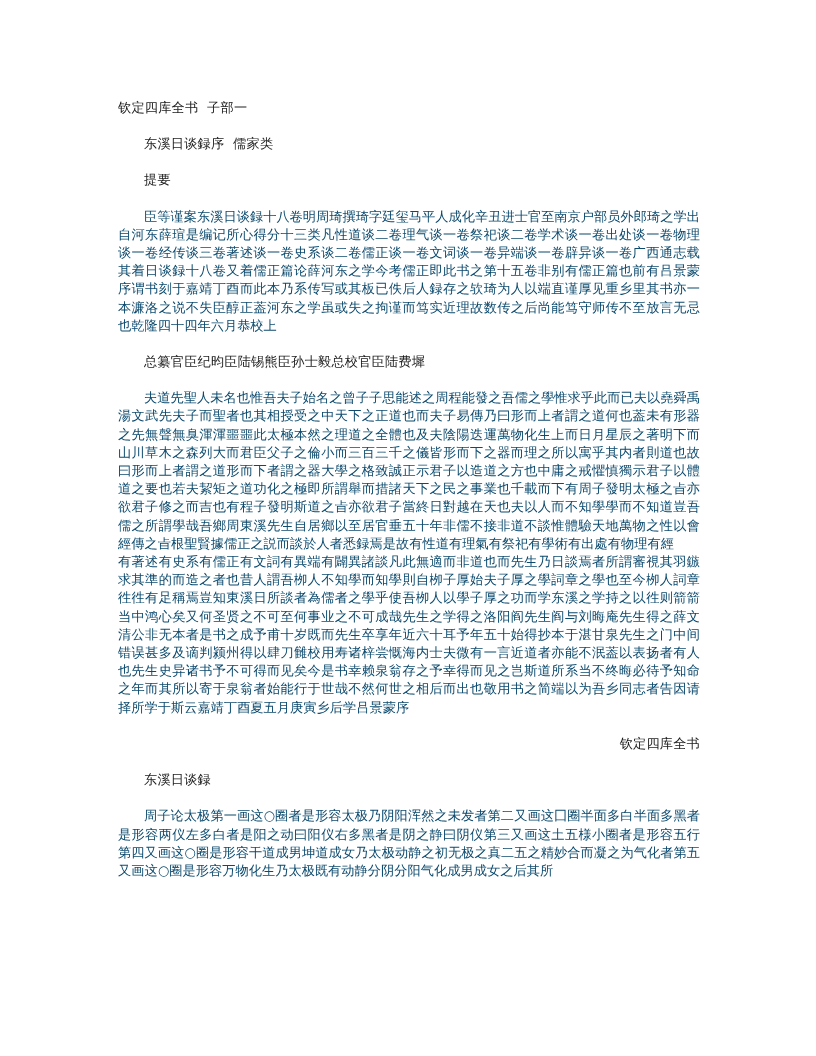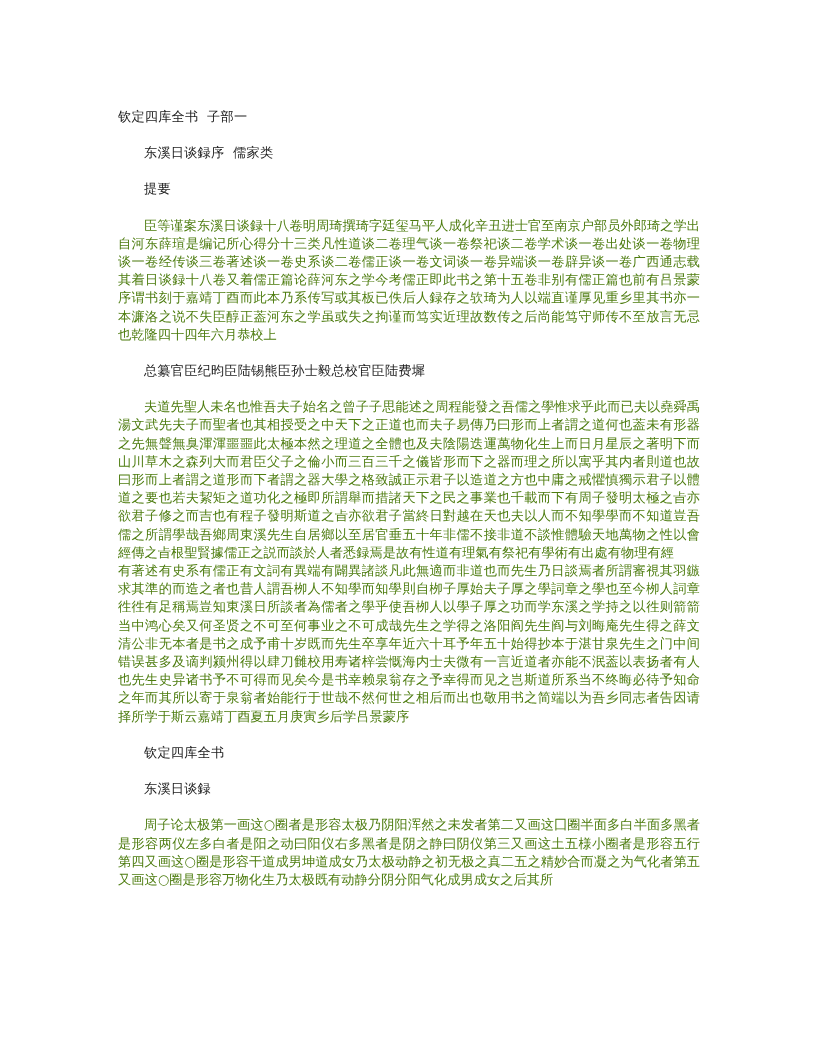--- a/index.html
+++ b/index.html
@@ -17,21 +17,21 @@
     width: 816px;
     height: 1056px;
     margin: 0 auto;
     background: #ffffff;
     overflow: hidden;
     box-sizing: border-box;
   }
   .doc-body {
     position: absolute;
     left: 118px;
-    top: 108px;
+    top: 99px;
     width: 582px;
   }
   
   .blk {
     margin: 0 0 18px 0;
   }
   .head-line {
     font-size: 13.2px;
     line-height: 18.2px;
     letter-spacing: 0.2px;
@@ -39,30 +39,31 @@
     white-space: pre;
   }
   .head-indent {
     padding-left: 26px;
   }
   .title-group {
     margin: 0 0 18px 0;
   }
   .title-group .head-line {
     margin: 0;
+    text-align: right;
   }
   p.para {
     margin: 0 0 18px 0;
     font-size: 13.2px;
     line-height: 18.2px;
     letter-spacing: 0.05px;
     text-align: justify;
     text-align-last: left;
     text-justify: inter-character;
-    color: #4d7c0f;
+    color: #0c4a6e;
     word-break: break-all;
     overflow-wrap: break-word;
     hyphens: none;
   }
   p.para.indent::first-line {
     
   }
   p.para.indent {
     text-indent: 26px;
   }

